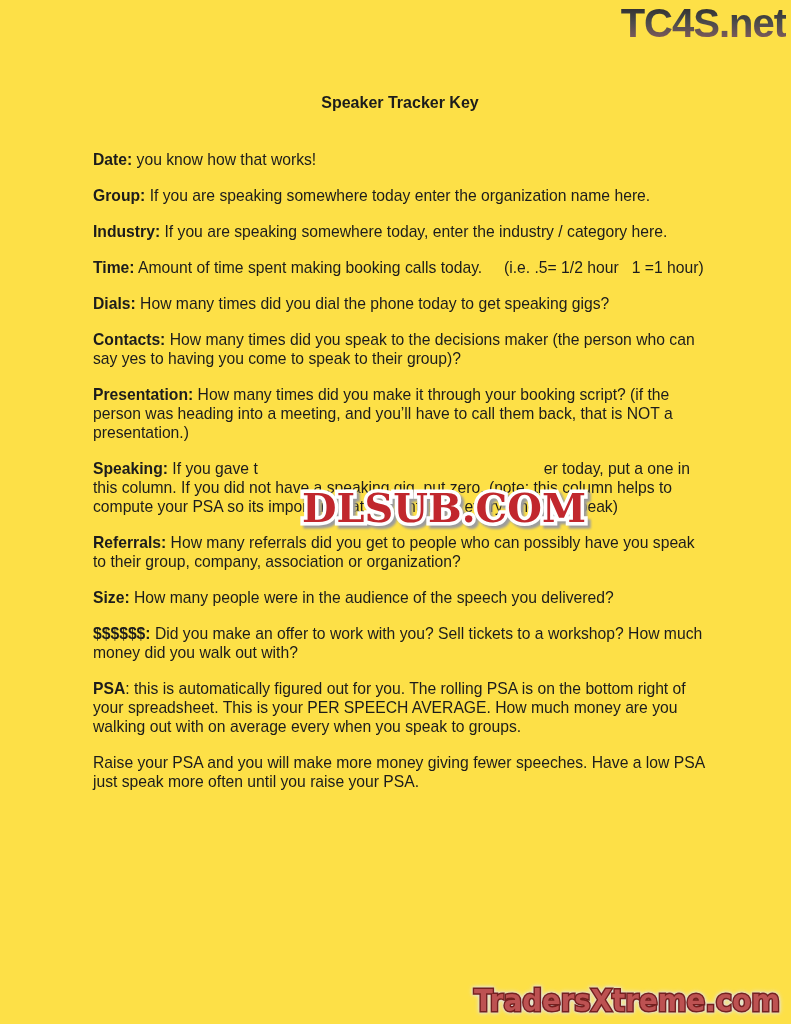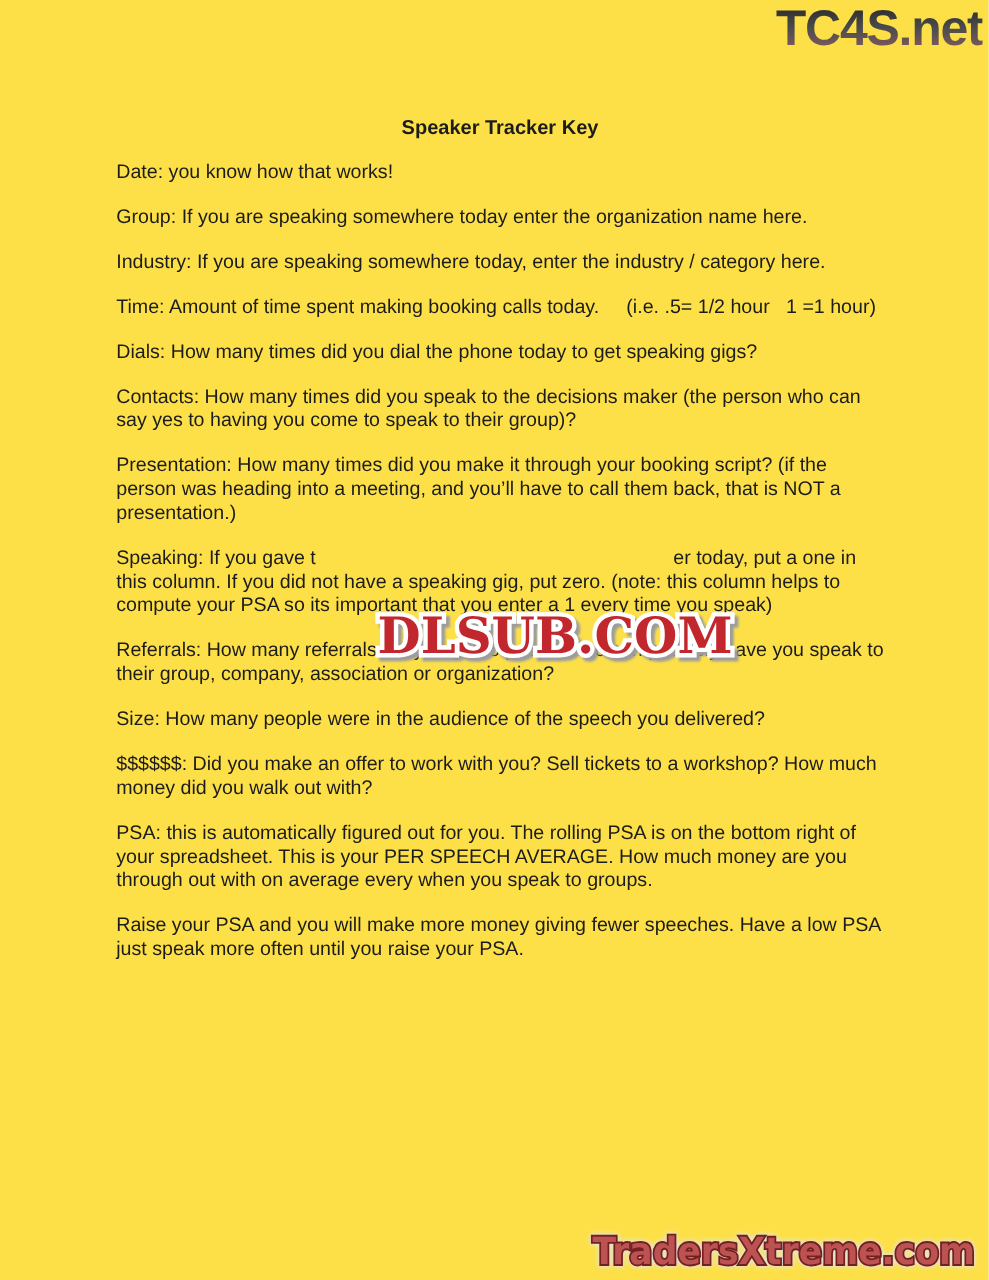--- a/index.html
+++ b/index.html
@@ -19,24 +19,24 @@
     background:linear-gradient(to bottom,#2d2d2d 10%,#4c4c4c 48%,#8a5e5e 92%);
     -webkit-background-clip:text;background-clip:text;
     -webkit-text-fill-color:transparent;color:transparent;
   }
   .content{
     position:absolute;left:93px;top:93px;width:614px;
     font-size:15.7px;line-height:19px;
   }
   .doc-title{
     font-size:16px;font-weight:bold;text-align:center;
-    margin:0 0 16px 0;
+    margin:0 0 38px 0;
   }
   .para{margin:0 0 17px 0;}
-  .para b{font-weight:normal;}
+  .para b{font-weight:bold;}
   .wm-gap{display:inline-block;width:286px;height:1px;}
   
   .watermark{
     position:absolute;left:250px;top:481px;width:300px;height:54px;
     pointer-events:none;
     margin-left:44px;
   }
   
   .bottom-logo{
     position:absolute;left:467px;top:980px;width:320px;height:42px;
@@ -68,21 +68,21 @@
 
 
     <p class="para"><b>Speaking:</b><span> If you gave t</span><span class="wm-gap"></span><span>er today, put a one in this column. If you did not have a speaking gig, put zero. (note: this column helps to compute your PSA so its important that you enter a 1 every time you speak)</span></p>
 
     <p class="para"><b>Referrals:</b><span> How many referrals did you get to people who can possibly have you speak to their group, company, association or organization?</span></p>
 
     <p class="para"><b>Size:</b><span> How many people were in the audience of the speech you delivered?</span></p>
 
     <p class="para"><b>$$$$$$:</b><span> Did you make an offer to work with you? Sell tickets to a workshop? How much money did you walk out with?</span></p>
 
-    <p class="para"><b>PSA</b><span>: this is automatically figured out for you. The rolling PSA is on the bottom right of your spreadsheet. This is your PER SPEECH AVERAGE. How much money are you through out with on average every when you speak to groups.</span></p>
+    <p class="para"><b>PSA</b><span>: this is automatically figured out for you. The rolling PSA is on the bottom right of your spreadsheet. This is your PER SPEECH AVERAGE. How much money are you walking out with on average every when you speak to groups.</span></p>
 
     <p class="para"><span>Raise your PSA and you will make more money giving fewer speeches. Have a low PSA just speak more often until you raise your PSA.</span></p>
   </div>
 
   <div class="watermark">
     <svg width="300" height="54" viewBox="0 0 300 54">
       <text x="150" y="41" text-anchor="middle" font-family="DejaVu Serif, serif" font-weight="bold" font-size="40" fill="#c1272d" stroke="#ffffff" stroke-width="7" paint-order="stroke" textLength="284" lengthAdjust="spacingAndGlyphs" style="filter: drop-shadow(3px 3px 1px #9c9c9c);">DLSUB.COM</text>
     </svg>
   </div>
 

